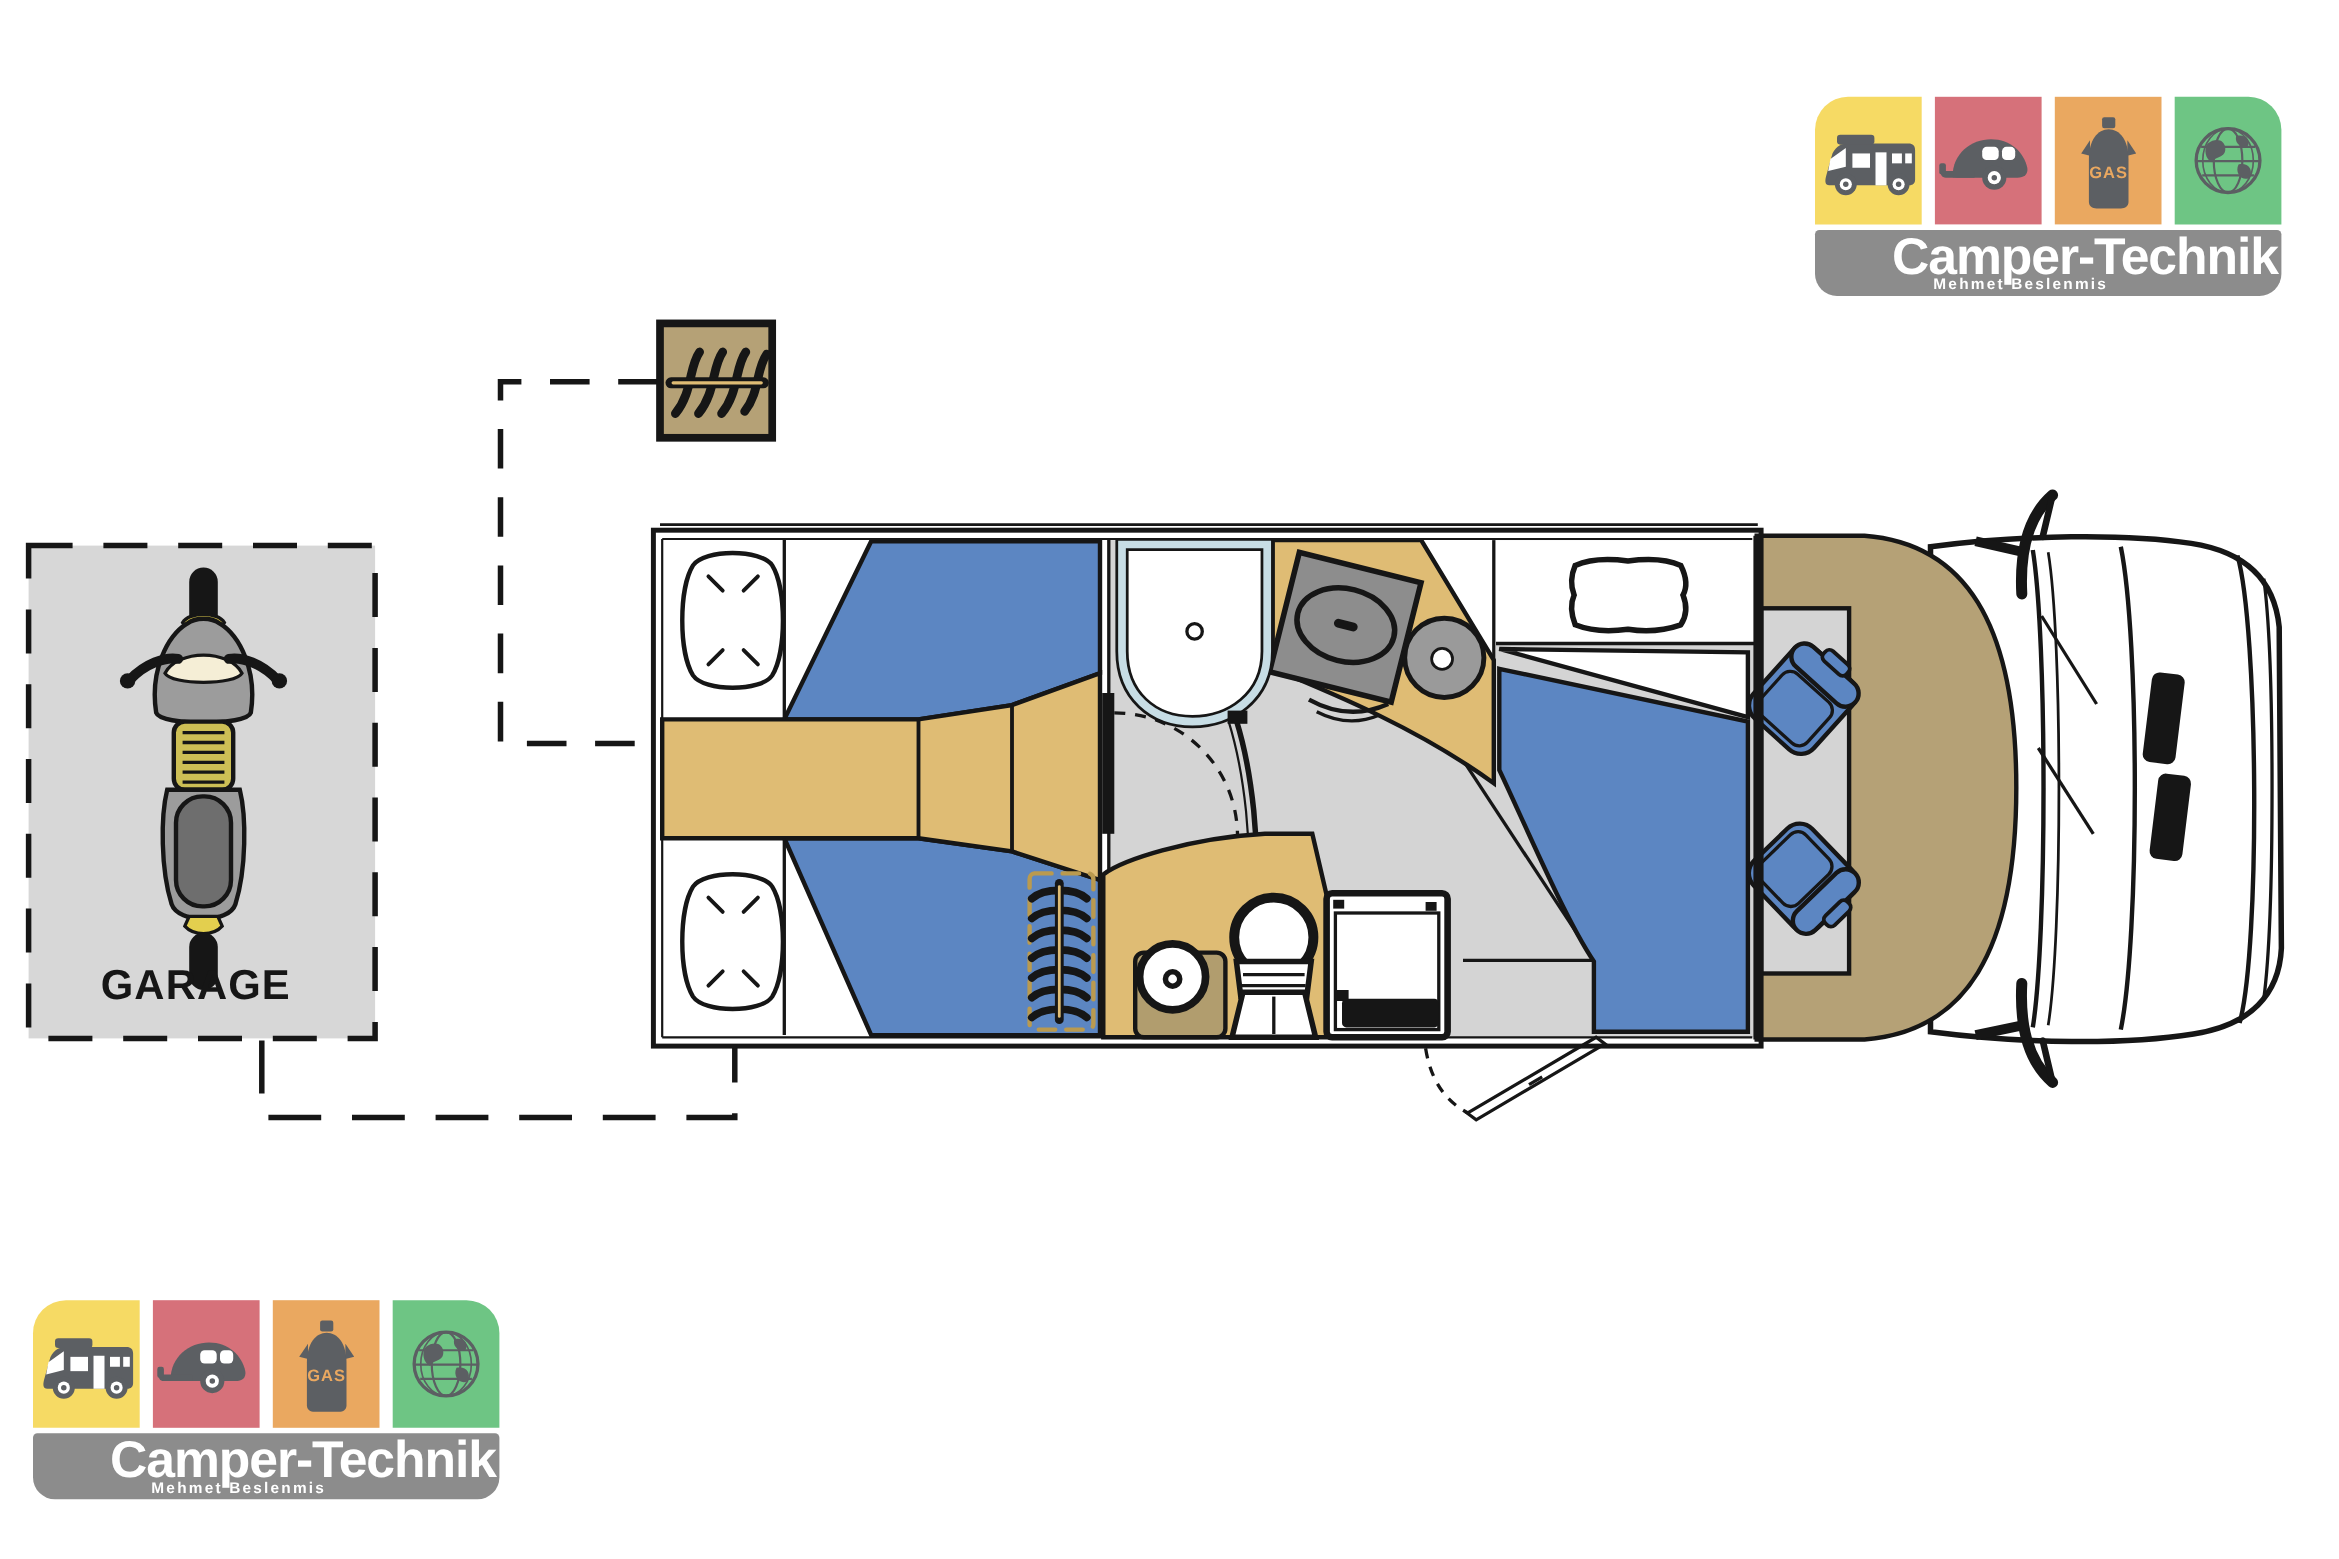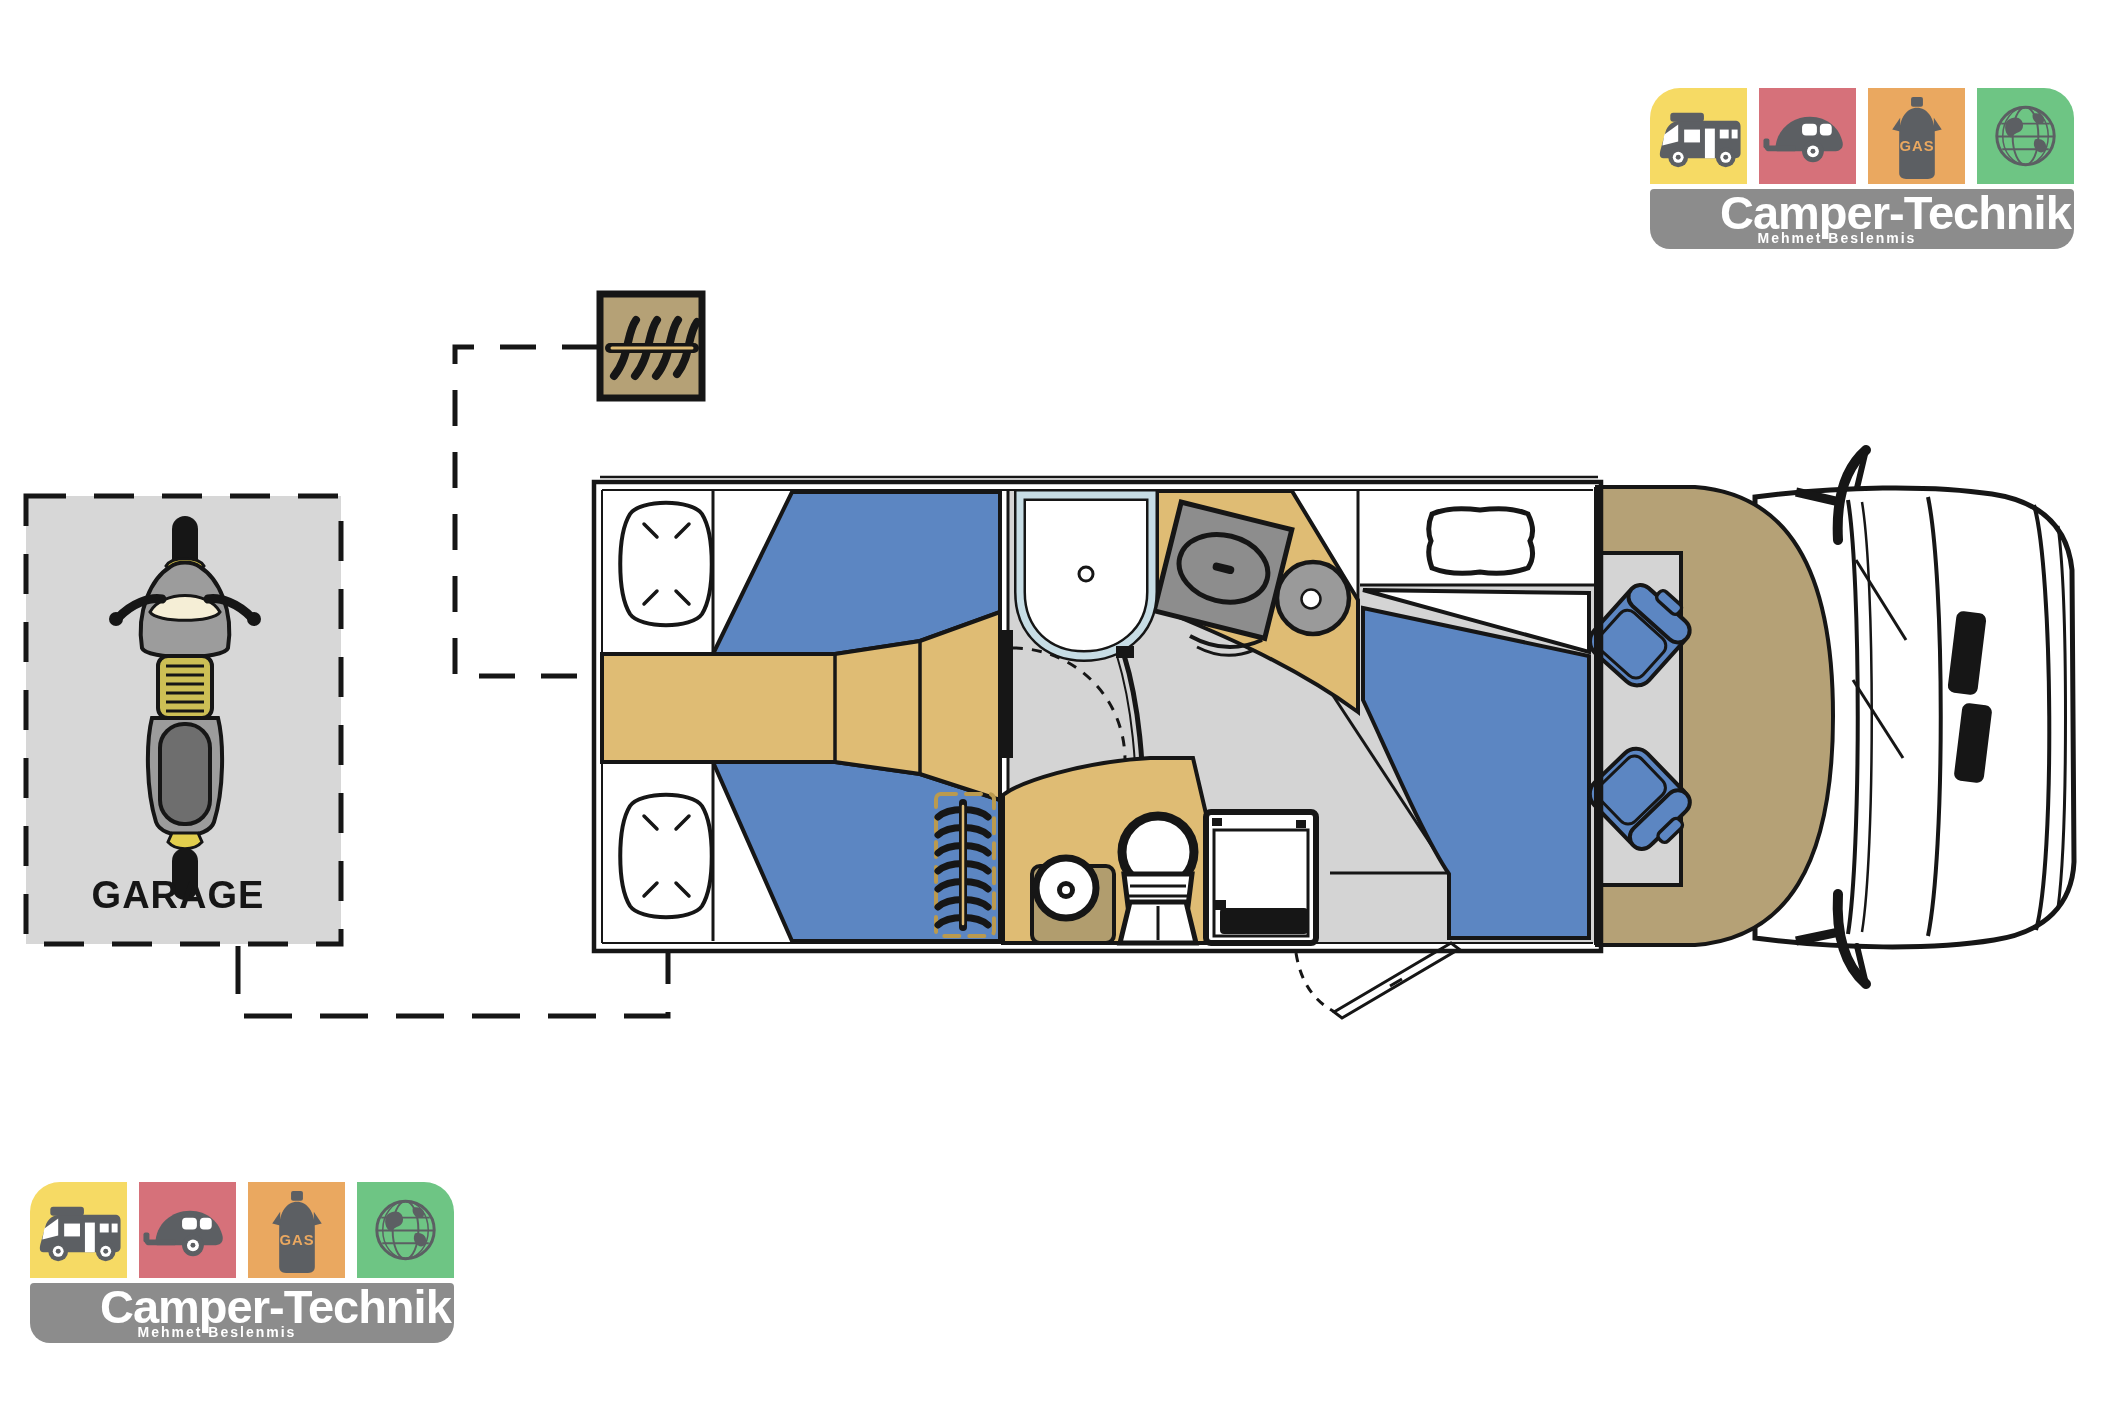--- a/index.html
+++ b/index.html
@@ -30,21 +30,21 @@
     font-size:38px;font-weight:bold;letter-spacing:1px;
     fill:var(--c-line,#161616);text-anchor:middle;
   }
   .gas-label{
     font-size:15px;font-weight:bold;letter-spacing:1px;
     fill:var(--c-orange,#eaa860);text-anchor:middle;
   }
 
   
   .logo{position:absolute;width:424px;}
-  .logo .tiles{display:flex;gap:12px;height:96px;}
+  .logo .tiles{display:flex;gap:12px;height:116px;}
   .logo .tile{flex:1;position:relative;}
   .logo .tile svg{width:100%;height:100%;display:block;}
   .tile-0{background:var(--c-yellow,#f6da64);border-top-left-radius:30px;}
   .tile-1{background:var(--c-red,#d6717a);}
   .tile-2{background:var(--c-orange,#eaa860);}
   .tile-3{background:var(--c-green,#6ec584);border-top-right-radius:30px;}
   .logo .banner{
     margin-top:5px;height:60px;background:var(--c-banner_gray,#8c8c8c);
     border-radius:4px 4px 20px 20px;color:#ffffff;overflow:hidden;
   }

